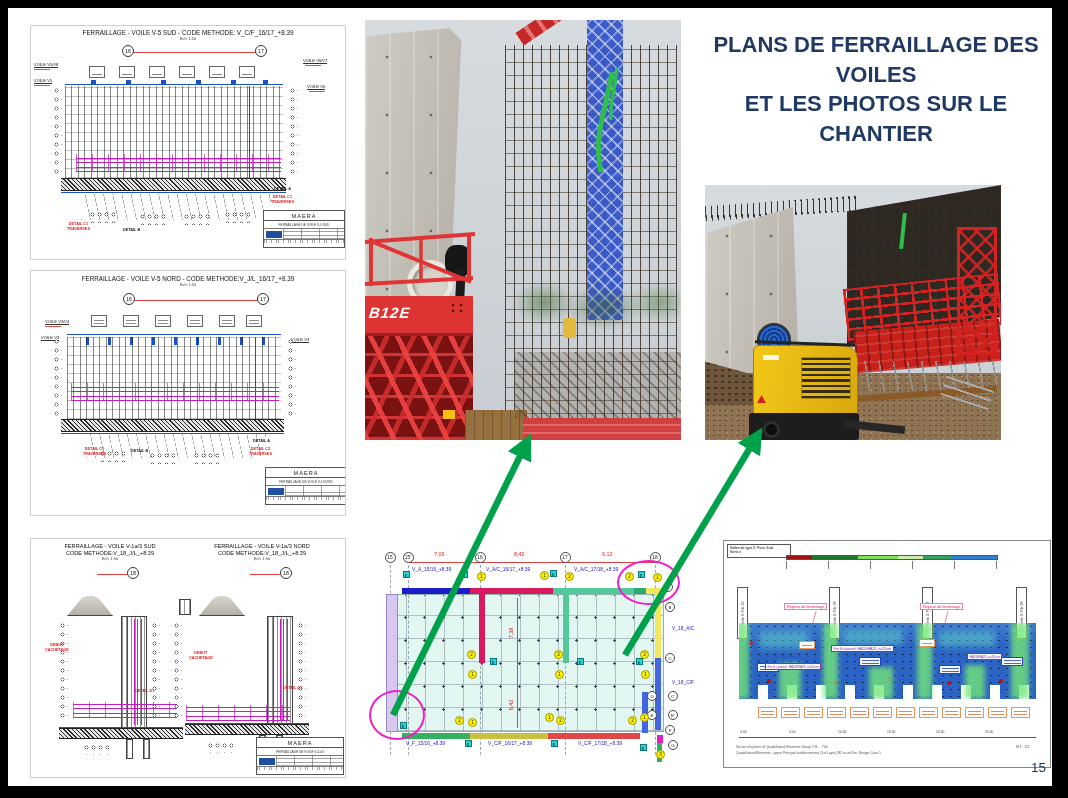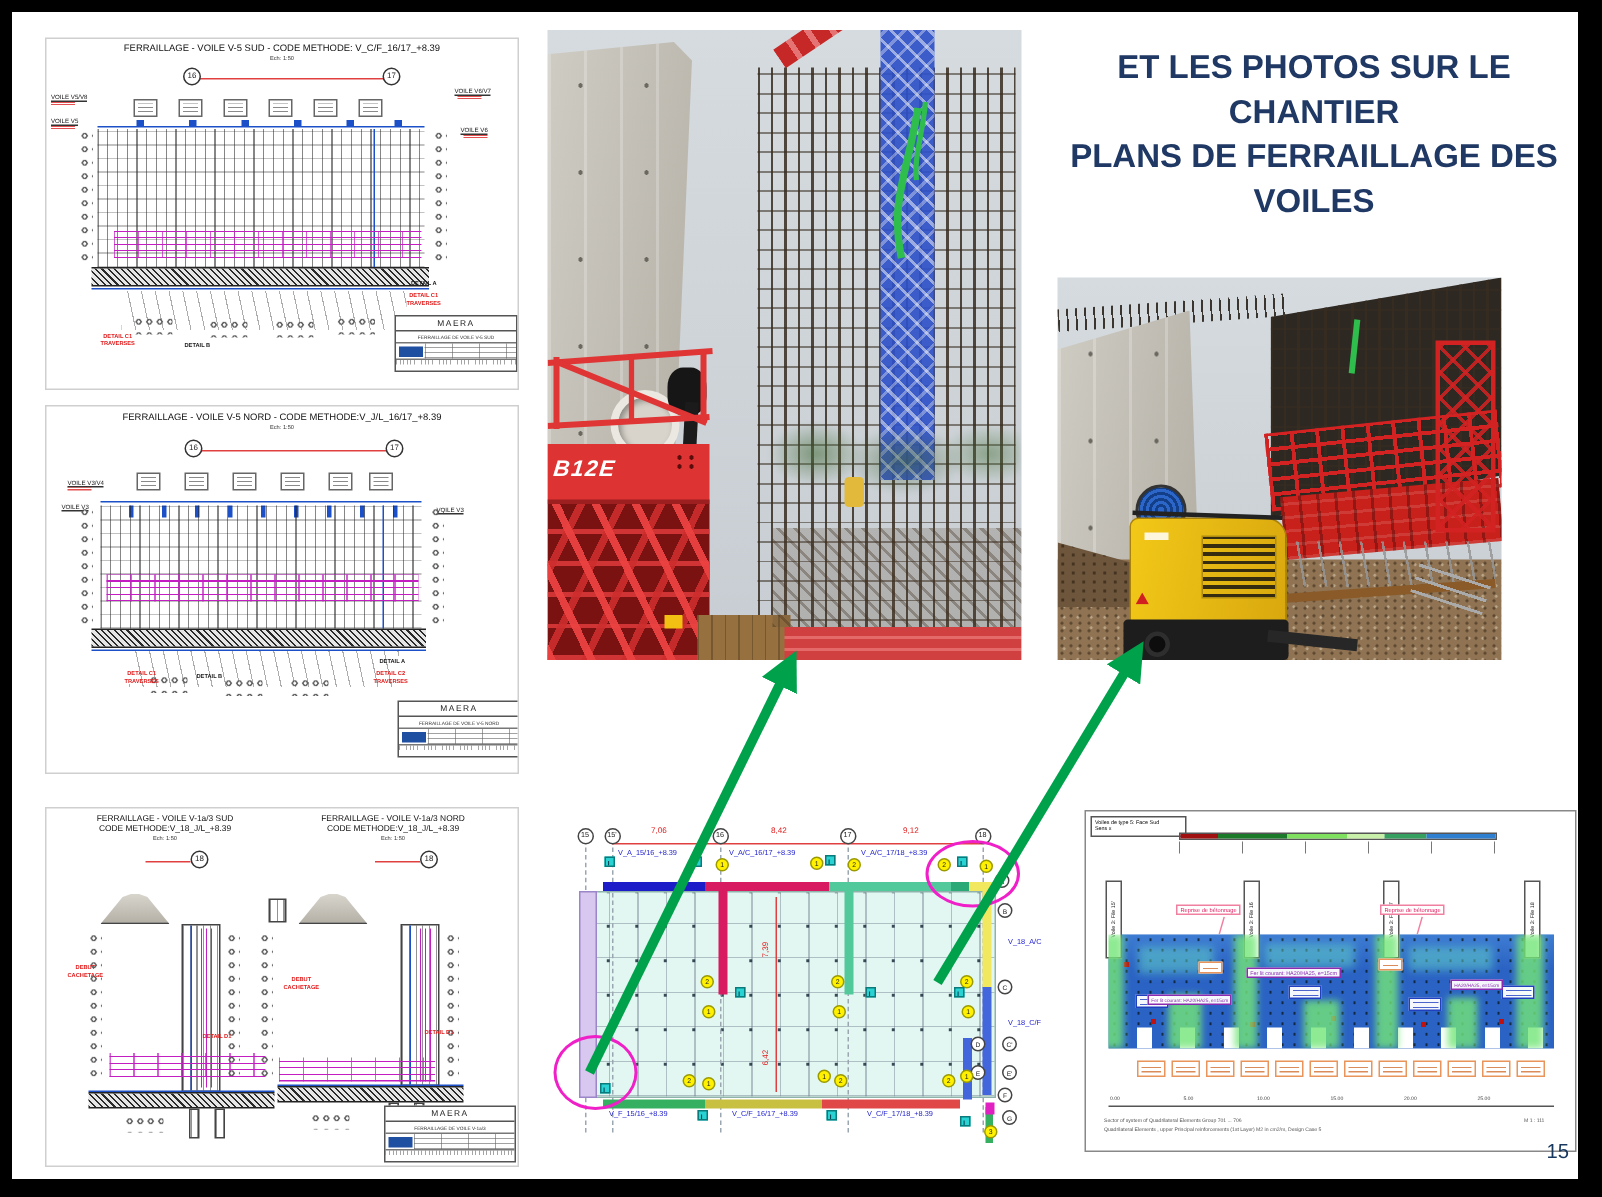--- a/index.html
+++ b/index.html
@@ -120,22 +120,22 @@
   .fnote{position:absolute;font-size:3.4px;color:#555;white-space:nowrap;}
   
   #arrows{position:absolute;left:0;top:0;pointer-events:none;z-index:9;}
 </style>
 </head>
 <body>
 
 <div id="slide">
 
   <div id="title">
+    <div>PLANS DE FERRAILLAGE DES VOILES</div>
     <div>ET LES PHOTOS SUR LE CHANTIER</div>
-    <div>PLANS DE FERRAILLAGE DES VOILES</div>
   </div>
 
   <section id="d1" class="sheet">
     <div class="dw-title" style="top:3px">FERRAILLAGE - VOILE V-5 SUD - CODE METHODE: V_C/F_16/17_+8.39</div>
     <div class="dw-scale" style="top:11px">Ech: 1:50</div>
     <div class="gc" style="left:91px;top:19px">16</div>
     <div class="gc" style="left:224px;top:19px">17</div>
     <div class="reddim" style="left:100px;top:26px;width:126px"></div>
     <div class="lbl" style="left:3px;top:36px"><u>VOILE V5/V8</u></div>
     <div class="rsq" style="left:3px;top:42px"></div>

